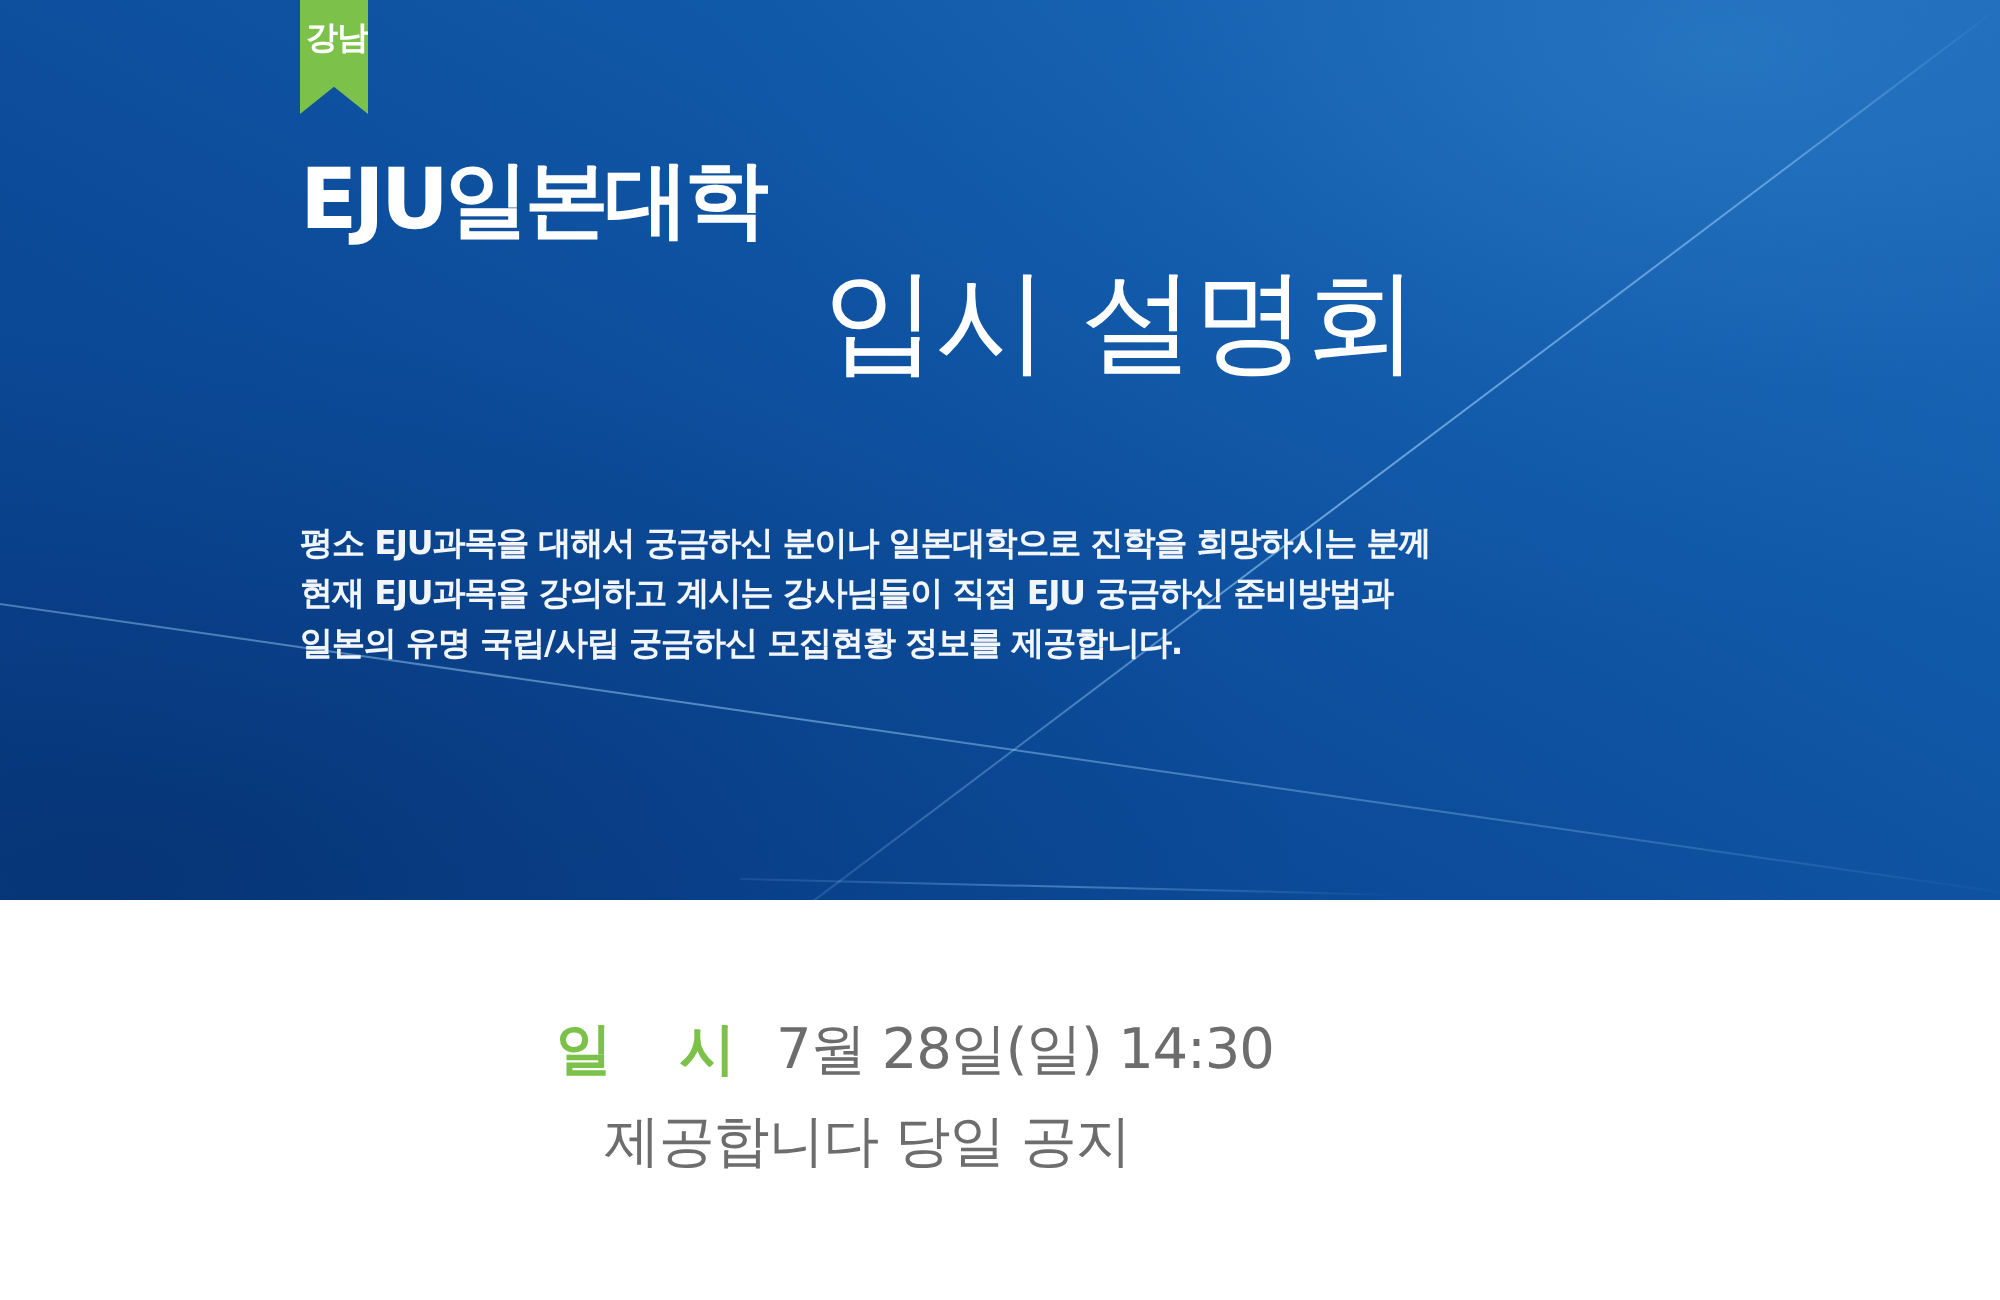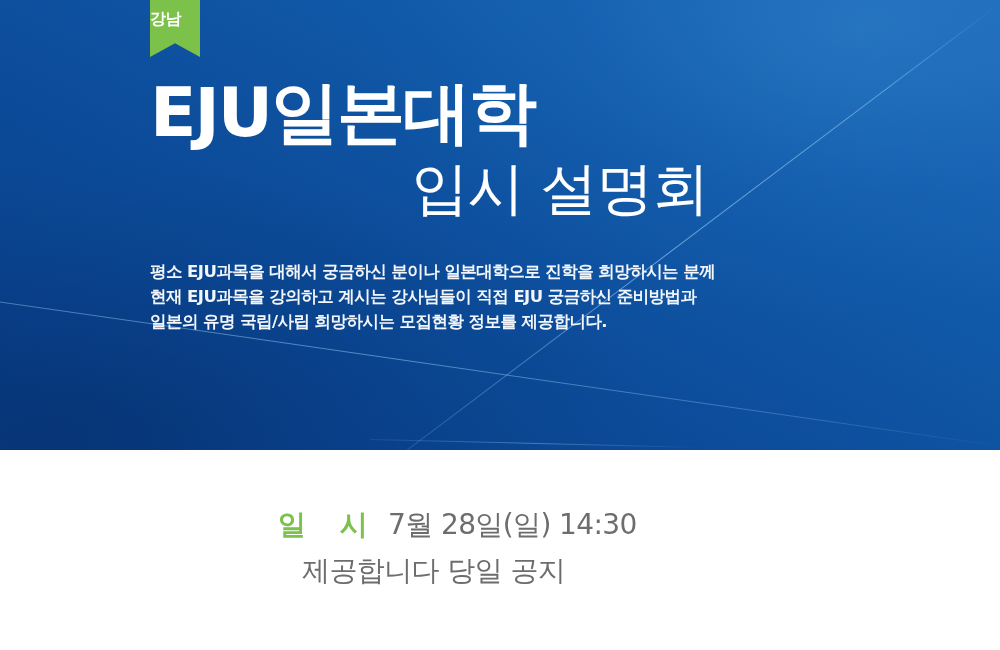--- a/index.html
+++ b/index.html
@@ -100,49 +100,49 @@
                 rgba(150,200,245,0.00) 0%,
                 rgba(150,205,248,0.40) 50%,
                 rgba(150,205,248,0.10) 100%);
   }
 
   
   .ribbon {
     position: absolute;
     left: 150px;
     top: 0;
-    width: 50px;
+    width: 34px;
     height: 57px;
     background: #7cc24a;
     -webkit-clip-path: polygon(0 0, 100% 0, 100% 100%, 50% 76%, 0 100%);
     clip-path: polygon(0 0, 100% 0, 100% 100%, 50% 76%, 0 100%);
     display: flex;
     align-items: flex-start;
-    justify-content: flex-start;
+    justify-content: flex-end;
   }
   .ribbon-label {
     margin-top: 11px;
     color: #ffffff;
     font-size: 16px;
     font-weight: 700;
     letter-spacing: -0.5px;
     line-height: 1;
     white-space: nowrap;
   }
 
   
   .title-block {
     position: absolute;
     left: 150px;
     top: 78px;
     width: 820px;
   }
   .title-main {
     color: #ffffff;
-    font-size: 68px;
+    font-size: 42px;
     font-weight: 700;
     line-height: 1.03;
     letter-spacing: -2px;
     white-space: nowrap;
     margin: 0;
   }
   .title-sub {
     color: #ffffff;
     font-size: 57px;
     font-weight: 400;
@@ -224,21 +224,21 @@
     </div>
 
     <div class="title-block">
       <div class="title-main">EJU일본대학</div>
       <div class="title-sub">입시 설명회</div>
     </div>
 
     <div class="desc">
       <div class="desc-line">평소 EJU과목을 대해서 궁금하신 분이나 일본대학으로 진학을 희망하시는 분께</div>
       <div class="desc-line">현재 EJU과목을 강의하고 계시는 강사님들이 직접 EJU 궁금하신 준비방법과</div>
-      <div class="desc-line">일본의 유명 국립/사립 희망하시는 모집현황 정보를 제공합니다.</div>
+      <div class="desc-line">일본의 유명 국립/사립 궁금하신 모집현황 정보를 제공합니다.</div>
     </div>
   </div>
 
   <div class="info">
     <div class="info-table">
 
       <div class="info-row">
         <span class="info-label">일 시</span>
         <span class="info-value">7월 28일(일) 14:30</span>
       </div>

